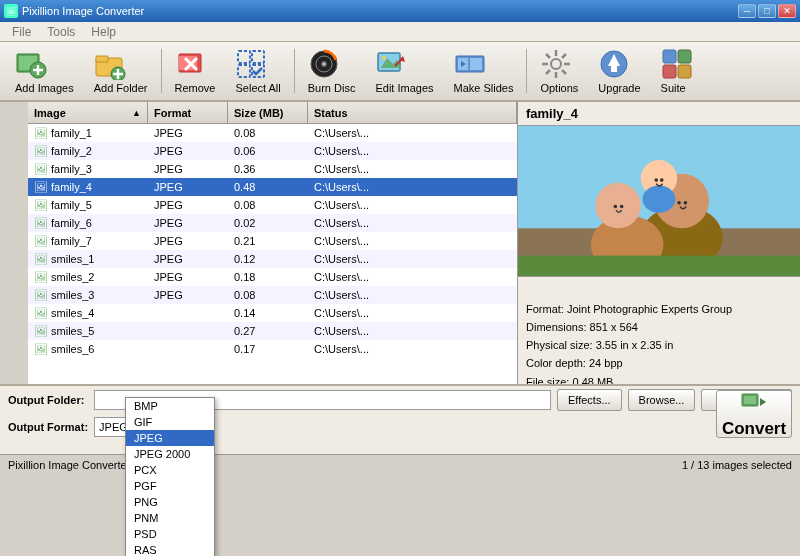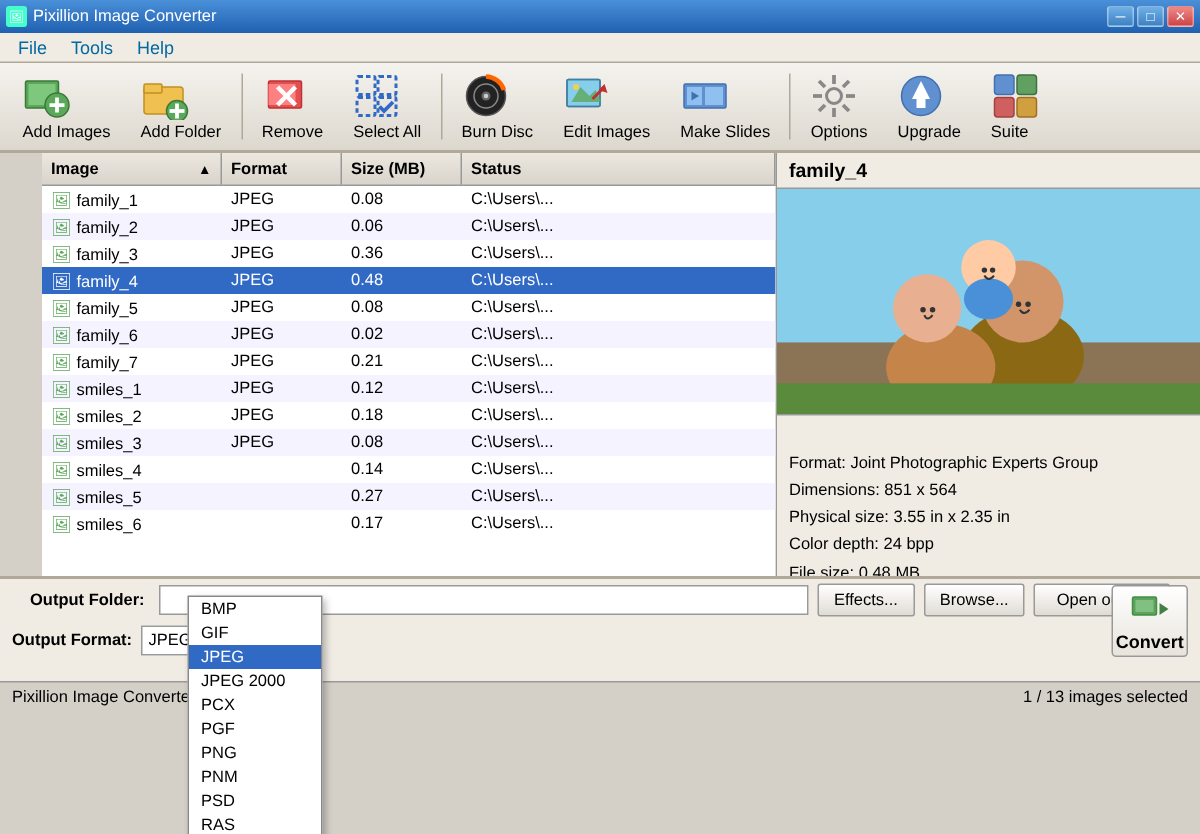--- a/index.html
+++ b/index.html
@@ -8,21 +8,21 @@
     
     #title-bar { background: linear-gradient(to bottom, #4a90d9, #2060b0); color: white; height: 22px; display: flex; align-items: center; justify-content: space-between; padding: 0 4px; font-size: 11px; }
     #title-bar-left { display: flex; align-items: center; gap: 4px; }
     #title-bar-icon { width: 14px; height: 14px; background: #4fc; border-radius: 2px; display: flex; align-items: center; justify-content: center; font-size: 8px; }
     #window-controls { display: flex; gap: 2px; }
     .win-btn { width: 18px; height: 14px; border: 1px solid rgba(255,255,255,0.4); border-radius: 2px; cursor: pointer; display: flex; align-items: center; justify-content: center; font-size: 9px; color: white; background: linear-gradient(to bottom, #6ab0e8, #4080c0); }
     .win-btn.close { background: linear-gradient(to bottom, #e88, #c44); }
     
     
     #menu-bar { background: #f0ece4; height: 20px; display: flex; align-items: center; border-bottom: 1px solid #b0a898; padding: 0 4px; }
-    .menu-item { padding: 2px 8px; cursor: pointer; font-size: 12px; color: #0369a1; }
+    .menu-item { padding: 2px 8px; cursor: pointer; font-size: 12px; color: #737373; }
     
     
     #toolbar { background: linear-gradient(to bottom, #f5f3ef, #ddd8ce); height: 60px; display: flex; align-items: center; padding: 4px 6px; gap: 2px; border-bottom: 2px solid #b0a898; }
     .tool-btn { display: flex; flex-direction: column; align-items: flex-start; justify-content: center; padding: 3px 8px; min-width: 55px; height: 52px; background: transparent; border: 1px solid transparent; cursor: pointer; font-size: 11px; color: #000; gap: 2px; border-radius: 2px; }
     .tool-icon { width: 32px; height: 32px; display: flex; align-items: center; justify-content: center; }
     .toolbar-sep { width: 1px; height: 44px; background: #b0a898; margin: 0 2px; }
     
     
     #main { display: flex; height: calc(556px - 22px - 20px - 60px - 24px - 46px); }
     
@@ -386,37 +386,37 @@
       <div>Dimensions: 851 x 564</div>
       <div>Physical size: 3.55 in x 2.35 in</div>
       <div>Color depth: 24 bpp</div>
       <div>File size: 0.48 MB</div>
     </div>
   </div>
 </div>
 
 <div id="bottom-section" style="background:#f0ece4; border-top:2px solid #b0a898; position:relative;">
 
-  <div style="display:flex; align-items:center; padding:5px 20px; gap:6px; height:28px;">
+  <div style="display:flex; align-items:center; padding:5px 8px; gap:6px; height:28px;">
     <span class="output-label">Output Folder:</span>
     <input type="text" class="output-field" style="flex: 1 1 0%; height: 20px; border: 1px solid rgb(153, 153, 153); background: white; padding: 0px 4px; font-size: 11px;">
     <button class="bottom-btn" style="height:22px; padding:0 10px; border:1px solid #999; background:linear-gradient(to bottom, #fff, #e0dcd4); font-size:11px; cursor:pointer; border-radius:2px;">Effects...</button>
     <button class="bottom-btn" style="height:22px; padding:0 10px; border:1px solid #999; background:linear-gradient(to bottom, #fff, #e0dcd4); font-size:11px; cursor:pointer; border-radius:2px;">Browse...</button>
     <button class="bottom-btn" style="height:22px; padding:0 14px; border:1px solid #999; background:linear-gradient(to bottom, #fff, #e0dcd4); font-size:11px; cursor:pointer; border-radius:2px;">Open output</button>
   </div>
 
   <div style="display:flex; align-items:center; padding:2px 8px; gap:6px; height:26px;">
     <span class="output-label">Output Format:</span>
     <div style="display:flex; align-items:center; height:20px; border:1px solid #999; background:white; padding:0 4px; font-size:11px; cursor:pointer; width:90px; position:relative;">
       <span>JPEG</span>
       <span style="margin-left:auto; font-size:9px;">▼</span>
     </div>
   </div>
 
-  <div id="convert-btn" style="display:flex; flex-direction:column; align-items:center; justify-content:center; width:51px; height:48px; background:linear-gradient(to bottom, #fff, #e8e4dc); border:1px solid #999; border-radius:3px; cursor:pointer; font-size:12px; font-weight:bold; position:absolute; right:8px; top:4px;">
+  <div id="convert-btn" style="display:flex; flex-direction:column; align-items:center; justify-content:center; width:76px; height:48px; background:linear-gradient(to bottom, #fff, #e8e4dc); border:1px solid #999; border-radius:3px; cursor:pointer; font-size:17px; font-weight:bold; position:absolute; right:8px; top:4px;">
     <div>
       <svg width="28" height="24" viewBox="0 0 28 24">
         <rect x="2" y="4" width="16" height="12" rx="1" fill="#60a060" stroke="#409040" stroke-width="1"></rect>
         <rect x="4" y="6" width="12" height="8" fill="#80c080"></rect>
         <polygon points="20,8 26,12 20,16" fill="#408040"></polygon>
       </svg>
     </div>
     <span>Convert</span>
   </div>
 </div>

